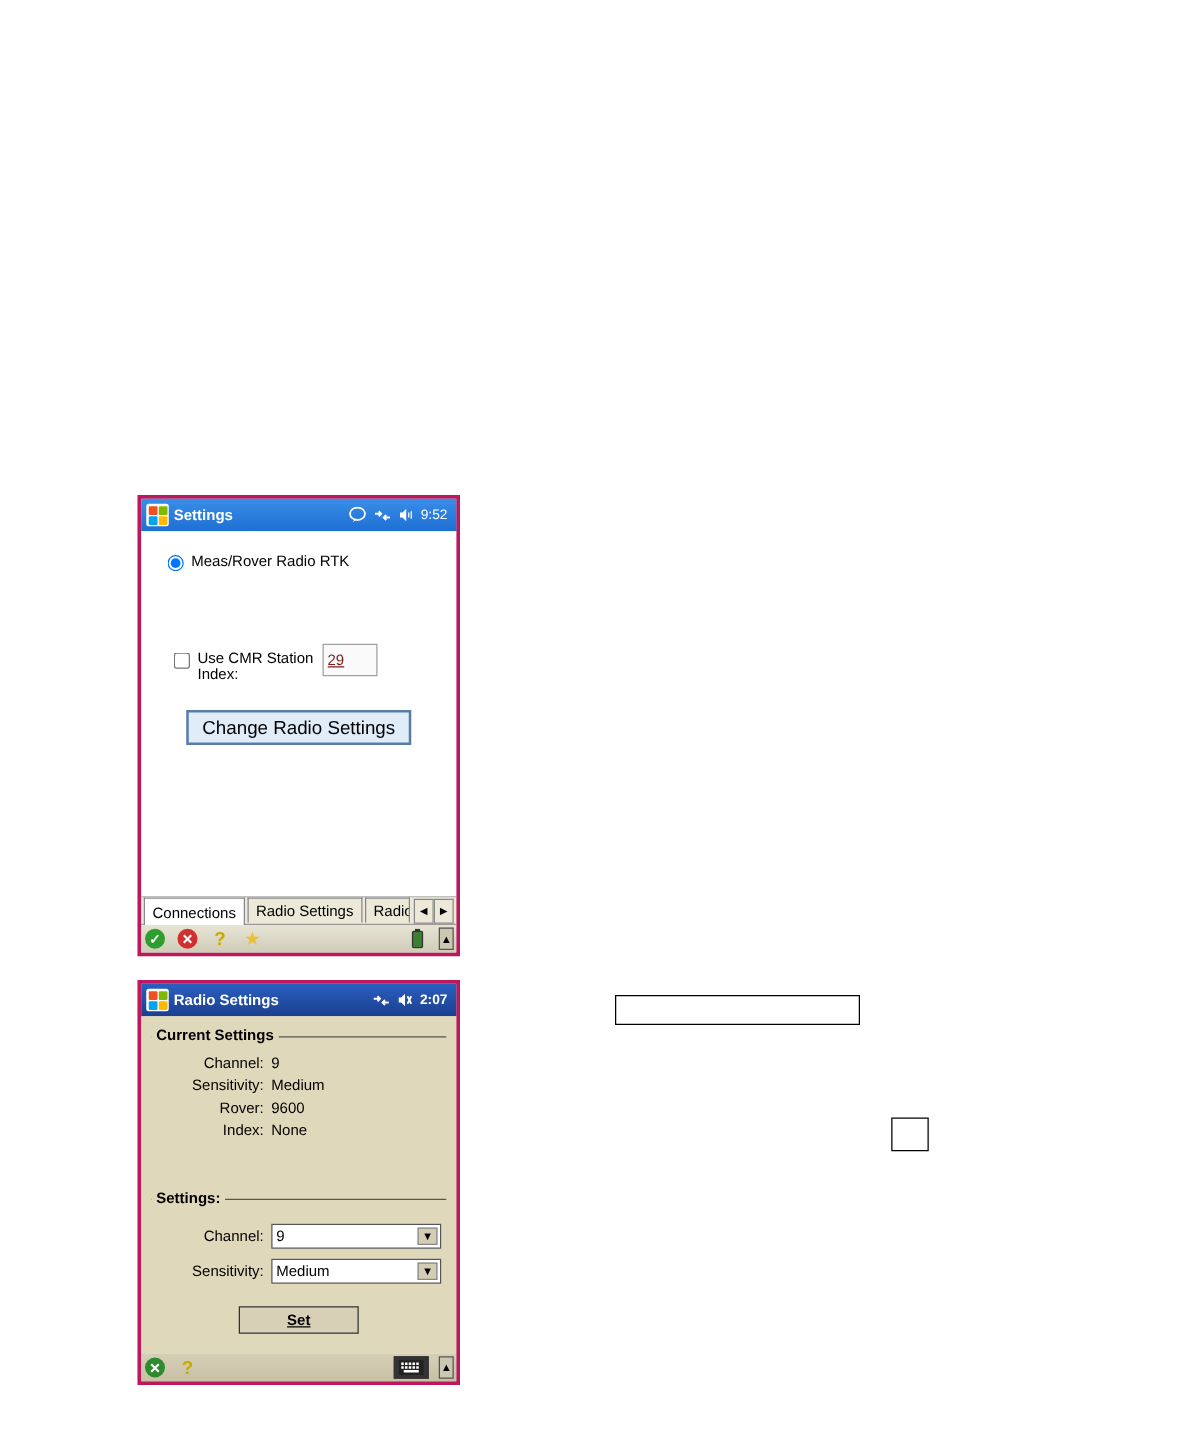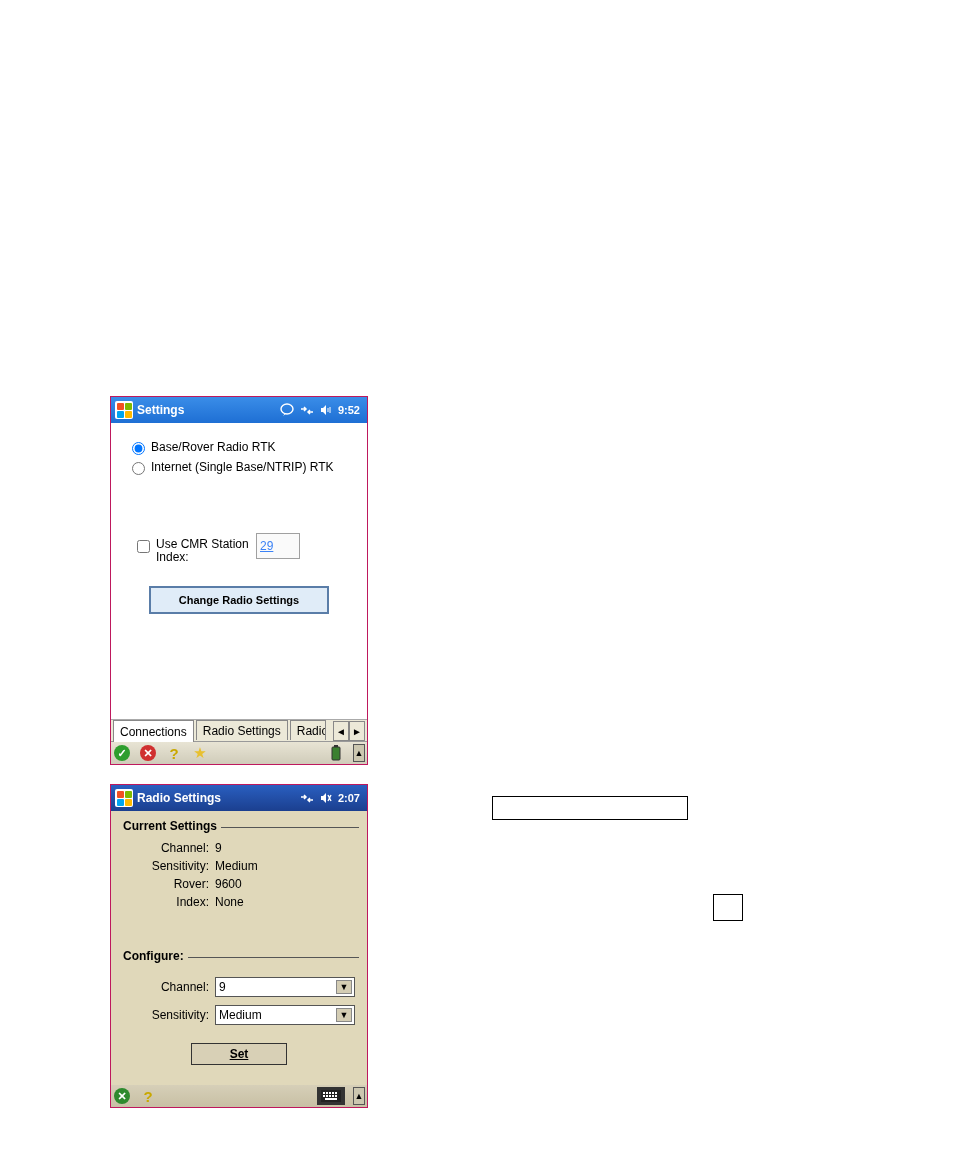--- a/index.html
+++ b/index.html
@@ -8,21 +8,21 @@
     background: white;
     font-family: Tahoma, Arial, sans-serif;
     font-size: 12px;
     width: 954px;
     height: 1159px;
     position: relative;
   }
   .device {
     position: absolute;
     width: 258px;
-    border: 1px solid #be185d;
+    border: 3px solid #be185d;
     background: #ece9d8;
   }
   .device1 { left: 110px; top: 396px; height: 369px; }
   .device2 { left: 110px; top: 784px; height: 324px; }
 
   .titlebar {
     height: 26px;
     display: flex;
     align-items: center;
     padding: 0 4px;
@@ -72,31 +72,31 @@
     display: flex; align-items: center;
     margin: 50px 22px 0 22px;
     font-size: 12px;
   }
   .cmr-row .cb-wrap { display:flex; align-items:flex-start;margin-top:11px; }
   .cmr-row input[type=checkbox] { margin-right: 6px; margin-top:2px;}
   .cmr-row .lbl { width: 100px; line-height: 13px; }
   .cmr-row input[type=text] {
     width: 44px; height: 20px; font-size: 12px;
     border: 1px solid #a0a0a0; padding: 12px 3px;
-    color: #3b82f6;
+    color: #7f1d1d;
     text-decoration: underline;
   }
 
   .change-btn {
     display: block;
     margin: 22px auto 0 auto;
     width: 180px; height: 28px;
     background: #e0ecf8;
     border: 2px solid #5a7da8;
-    font-weight: bold; font-size: 11px;
+    font-weight: normal; font-size: 15px;
     cursor: pointer;
   }
 
   .tabbar {
     height: 22px;
     background: #ece9d8;
     display: flex;
     align-items: flex-start;
     padding: 0 2px;
     border-bottom: 1px solid #999;
@@ -275,32 +275,28 @@
       <svg class="icon" width="14" height="12" viewBox="0 0 14 12">
           <path d="M1 5 L6 5 M4 3 L6 5 L4 7 M13 8 L8 8 M10 6 L8 8 L10 10" stroke="white" stroke-width="1.5" fill="none"></path>
         </svg>
     </span>
     <span class="tb-icon">
       <svg class="icon" width="12" height="12" viewBox="0 0 12 12">
           <path d="M1 4 L3 4 L6 1 L6 11 L3 8 L1 8 Z" fill="white"></path>
           <path d="M8 4 L8 8 M10 3 L10 9" stroke="white" stroke-width="1"></path>
         </svg>
     </span>
-    <span class="tb-icon" style="font-size:11px;font-weight:bold;">9:52</span>
+    <span class="tb-icon" style="font-size:11px;font-weight:normal;">9:52</span>
   </div>
 
   <div class="content">
     <div class="radio-group">
       <label class="radio-row">
         <input type="radio" name="rtk" checked="" style="">
-        <span>Base/Rover Radio RTK</span>
-      </label>
-      <label class="radio-row">
-        <input type="radio" name="rtk" style="">
-        <span>Internet (Single Base/NTRIP) RTK</span>
+        <span>Meas/Rover Radio RTK</span>
       </label>
     </div>
 
     <div class="cmr-row">
       <div class="cb-wrap">
         <input type="checkbox" style="">
         <span class="lbl">Use CMR Station Index:</span>
       </div>
       <input type="text" disabled="" value="29" style="">
     </div>
@@ -385,21 +381,21 @@
         </div>
         <div class="kv-row">
           <span class="kv-label">Index:</span>
           <span class="kv-val">None</span>
         </div>
       </div>
     </div>
 
     <div class="fieldset fs2">
       <div class="fs-line"></div>
-      <span class="fs-legend">Configure:</span>
+      <span class="fs-legend">Settings:</span>
       <div class="rows">
         <div class="cfg-row">
           <span class="cfg-label">Channel:</span>
           <div class="cfg-select">
             <span>9</span>
             <span class="caret">▼</span>
           </div>
         </div>
         <div class="cfg-row">
           <span class="cfg-label">Sensitivity:</span>

